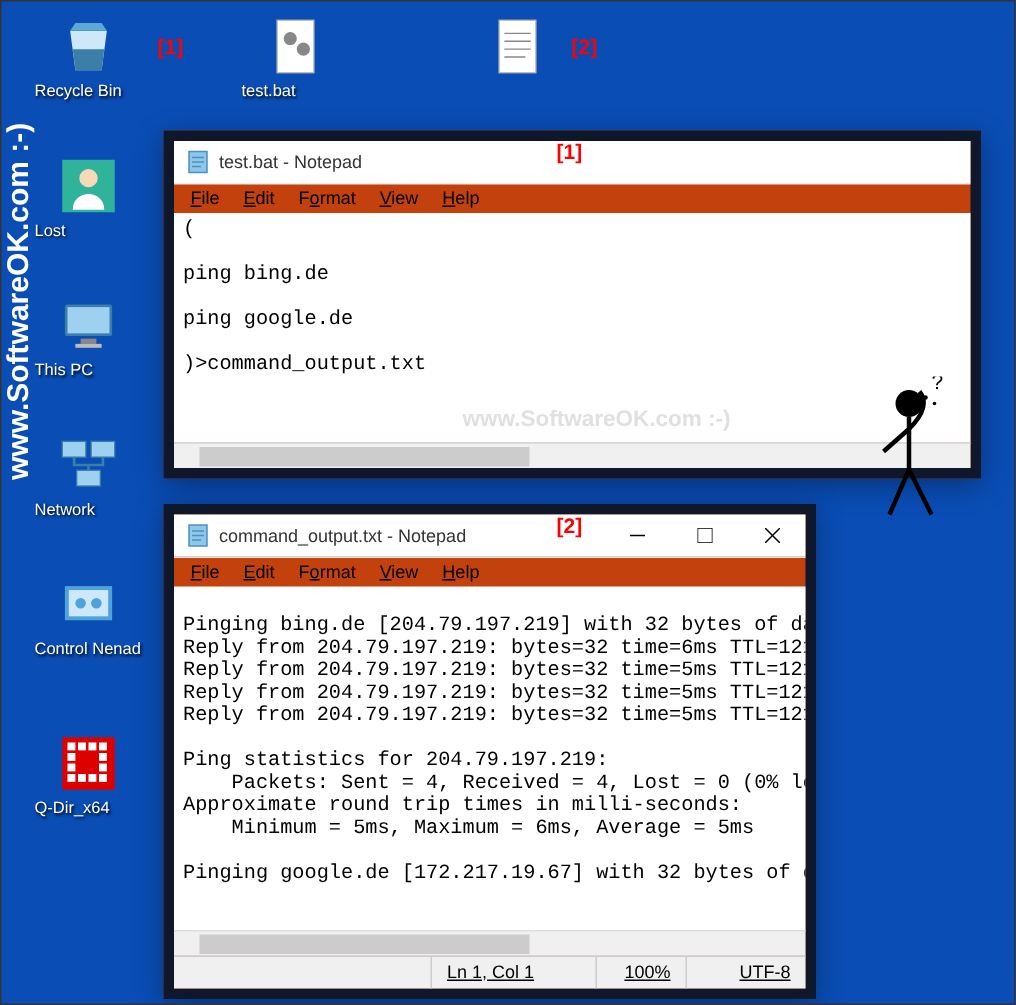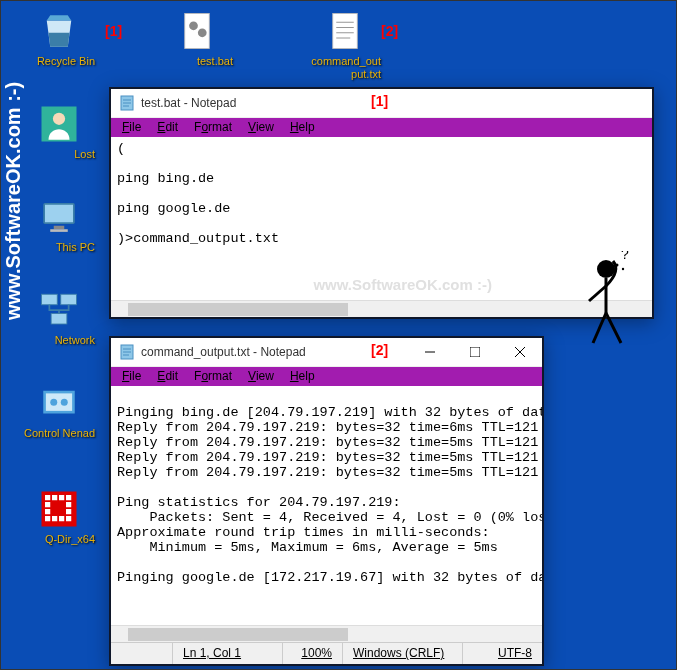--- a/index.html
+++ b/index.html
@@ -9,42 +9,42 @@
       background: #0a4db5;
       font-family: "Segoe UI", Tahoma, sans-serif;
       font-size: 12px;
       position: relative;
       overflow: hidden;
       border: 1px solid #333;
     }
     .desktop-icon {
       position: absolute;
       width: 72px;
-      text-align: right;
-      color: #eab308;
+      text-align: left;
+      color: #ffffff;
       cursor: pointer;
     }
     .desktop-icon .icon-img {
       width: 42px;
       height: 42px;
       margin: 0 auto 3px;
       display: flex;
       align-items: center;
       justify-content: center;
     }
     .desktop-icon .label {
       font-size: 11px;
       text-shadow: 1px 1px 2px #000;
       line-height: 1.2;
       word-wrap: break-word;
     }
     .notepad {
       position: absolute;
-      background: #a21caf;
-      border: 2px solid #0f172a;
+      background: #c2410c;
+      border: 7px solid #0f172a;
       box-shadow: 0 4px 18px rgba(0,0,0,.35);
       display: flex;
       flex-direction: column;
     }
     .titlebar {
       height: 28px;
       background: #fff;
       display: flex;
       align-items: center;
       padding-left: 8px;
@@ -233,21 +233,20 @@
 <div class="desktop-icon" style="left:308px;top:9px">
   <div class="icon-img">
     <svg viewBox="0 0 48 48" width="42" height="42">
         <rect x="10" y="4" width="28" height="40" fill="#fff" stroke="#bbb"></rect>
         <line x1="14" y1="14" x2="34" y2="14" stroke="#888"></line>
         <line x1="14" y1="20" x2="34" y2="20" stroke="#888"></line>
         <line x1="14" y1="26" x2="34" y2="26" stroke="#888"></line>
         <line x1="14" y1="32" x2="30" y2="32" stroke="#888"></line>
       </svg>
   </div>
-  <div class="label">command_output.txt</div>
 </div>
 
 <div class="annot" style="left:104px;top:22px">[1]</div>
 <div class="annot" style="left:380px;top:22px">[2]</div>
 
 <div class="notepad" style="left:108px;top:86px;width:545px;height:232px">
   <div class="titlebar">
     <svg class="tb-icon" viewBox="0 0 16 16">
         <rect x="2" y="1" width="12" height="14" fill="#8ec7e8" stroke="#4a90c2"></rect>
         <line x1="4" y1="5" x2="12" y2="5" stroke="#4a90c2"></line>
@@ -335,17 +334,16 @@
     Minimum = 5ms, Maximum = 6ms, Average = 5ms
 
 Pinging google.de [172.217.19.67] with 32 bytes of data:</div>
   <div class="scrollbar-h">
       <div class="thumb"></div>
     </div>
   <div class="statusbar">
     <div style="flex:1"></div>
     <div class="cell" style="width:110px;text-align:left">Ln 1, Col 1</div>
     <div class="cell" style="width:60px">100%</div>
-    <div class="cell" style="width:120px;text-align:left">Windows (CRLF)</div>
     <div class="cell" style="width:80px;text-align:right">UTF-8</div>
   </div>
 </div>
 <div class="annot" style="left:370px;top:341px">[2]</div>
 
 </body></html>

